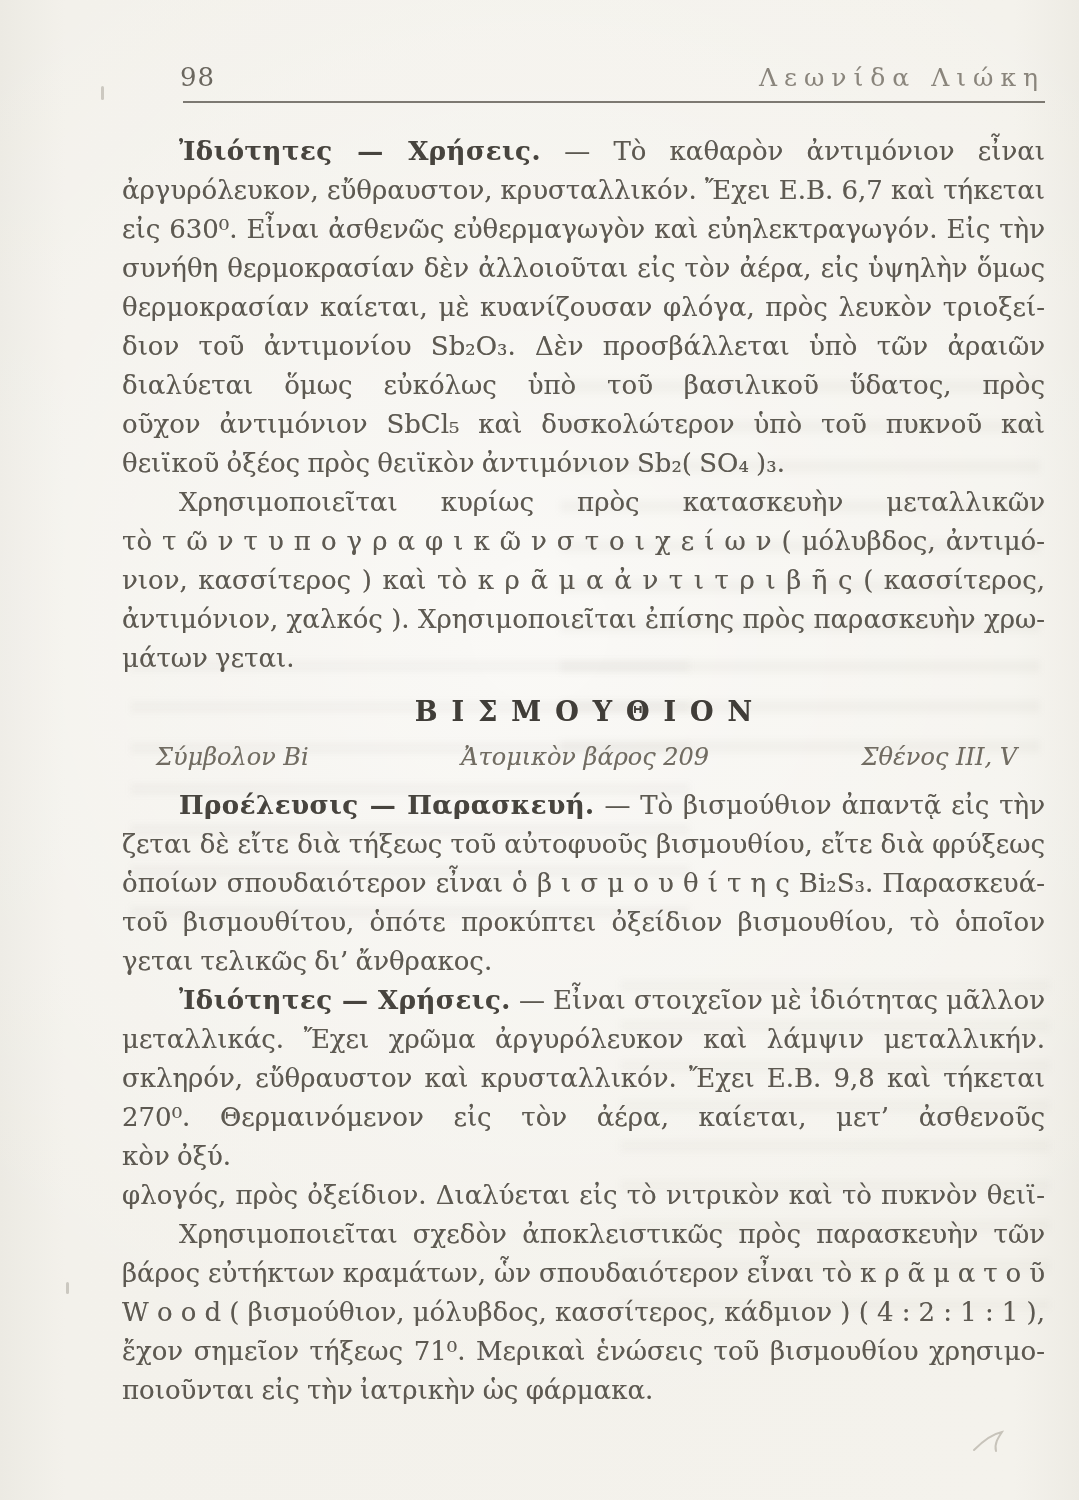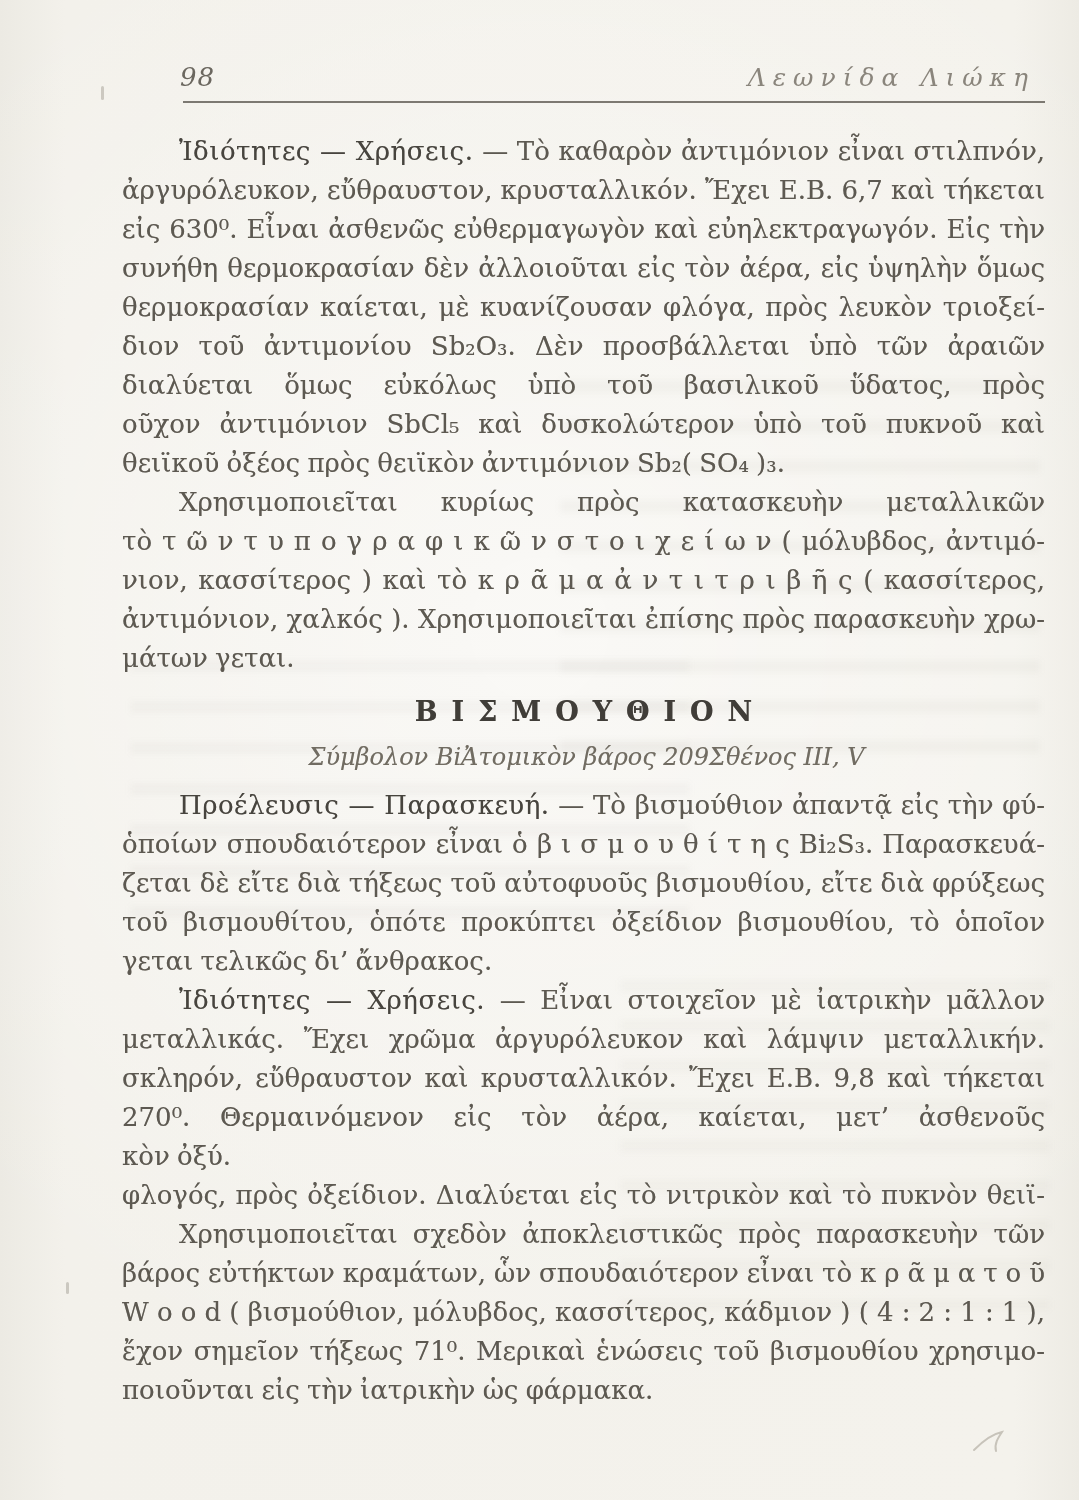--- a/index.html
+++ b/index.html
@@ -8,54 +8,53 @@
     background:
       radial-gradient(ellipse 120% 90% at 50% 42%, rgba(255,255,255,.55) 0%, rgba(255,255,255,0) 60%),
       linear-gradient(90deg, #eceae3 0%, #f3f1eb 6%, #f4f2ec 94%, #edebe4 100%),
       #f2f0ea;
     font-family:"DejaVu Serif","DejaVu Sans",serif;
     color:#5d5951;
   }
   .page{position:absolute;inset:0;}
   
   .pagehead{
-    position:absolute;top:62px;left:122px;right:44px;
+    position:absolute;top:62px;left:122px;right:34px;
     display:flex;justify-content:space-between;align-items:baseline;
     font-size:26px;
-    font-style:italic;
   }
   .pagenum{margin-left:58px;color:#6b675f;letter-spacing:1px;}
   .runtitle{color:#8a857c;letter-spacing:7px;font-size:25px;}
   .rule{
     position:absolute;top:101px;left:183px;right:34px;height:0;
     border-top:2px solid rgba(84,80,72,.75);
   }
   
   .content{position:absolute;top:132px;left:122px;right:34px;}
   .para{margin:0;padding:0;}
   .ln{
     display:block;height:39px;line-height:39px;overflow:hidden;
     font-size:26px;word-spacing:-1px;
     text-align:justify;text-align-last:justify;
     color:#5d5951;text-shadow:0 0 .6px rgba(93,89,81,.45);
   }
   .ln.in{text-indent:57px;}
   .ln.end{text-align-last:left;}
-  .lead{font-weight:normal;color:#47443e;letter-spacing:.5px;}
+  .lead{font-weight:bold;color:#47443e;letter-spacing:.5px;}
   
   .chapter{
     height:40px;line-height:40px;margin:14px 0 8px 0;
     text-align:right;text-align-last:center;
     font-weight:bold;font-size:27px;letter-spacing:14px;
     color:#403d38;text-indent:14px;text-shadow:0 0 .5px rgba(64,61,56,.5);
   }
   
   .inforow{
     height:34px;line-height:34px;margin:0 28px 12px 34px;
-    display:flex;justify-content:center;
+    display:flex;justify-content:space-between;
     font-style:italic;font-size:24px;color:#716c62;
     text-shadow:0 0 .5px rgba(113,108,98,.4);
   }
   
   .ghost{position:absolute;pointer-events:none;filter:blur(3px);}
   .g1{left:560px;top:380px;width:480px;height:400px;
       background:repeating-linear-gradient(180deg, rgba(118,112,100,.045) 0 13px, rgba(118,112,100,0) 13px 40px);}
   .g2{left:130px;top:660px;width:560px;height:260px;
       background:repeating-linear-gradient(180deg, rgba(118,112,100,.04) 0 12px, rgba(118,112,100,0) 12px 41px);}
   .g3{left:620px;top:980px;width:430px;height:330px;
@@ -107,28 +106,28 @@
     <div class="chapter">ΒΙΣΜΟΥΘΙΟΝ</div>
 
     <div class="inforow">
       <span>Σύμβολον Bi</span>
       <span>Ἀτομικὸν βάρος 209</span>
       <span>Σθένος III, V</span>
     </div>
 
     <p class="para">
       <span class="ln in"><b class="lead">Προέλευσις — Παρασκευή.</b> <span>— Τὸ βισμούθιον ἀπαντᾷ εἰς τὴν φύ-</span></span>
+      <span class="ln">ζεται δὲ εἴτε διὰ τήξεως τοῦ αὐτοφυοῦς βισμουθίου, εἴτε διὰ φρύξεως</span>
       <span class="ln">ὁποίων σπουδαιότερον εἶναι ὁ  β ι σ μ ο υ θ ί τ η ς  Bi₂S₃. Παρασκευά-</span>
-      <span class="ln">ζεται δὲ εἴτε διὰ τήξεως τοῦ αὐτοφυοῦς βισμουθίου, εἴτε διὰ φρύξεως</span>
       <span class="ln">τοῦ βισμουθίτου, ὁπότε προκύπτει ὀξείδιον βισμουθίου, τὸ ὁποῖον ἀνά-</span>
       <span class="ln end">γεται τελικῶς δι’ ἄνθρακος.</span>
     </p>
 
     <p class="para">
-      <span class="ln in"><b class="lead">Ἰδιότητες — Χρήσεις.</b> <span>— Εἶναι στοιχεῖον μὲ ἰατρικὴν μᾶλλον</span></span>
+      <span class="ln in"><b class="lead">Ἰδιότητες — Χρήσεις.</b> <span>— Εἶναι στοιχεῖον μὲ ἰδιότητας μᾶλλον</span></span>
       <span class="ln">μεταλλικάς. Ἔχει χρῶμα ἀργυρόλευκον καὶ λάμψιν μεταλλικήν. Εἶναι</span>
       <span class="ln">σκληρόν, εὔθραυστον καὶ κρυσταλλικόν. Ἔχει Ε.Β. 9,8 καὶ τήκεται εἰς</span>
       <span class="ln">270⁰. Θερμαινόμενον εἰς τὸν ἀέρα, καίεται, μετ’ ἀσθενοῦς λευκοκυάνου</span>
       <span class="ln end">κὸν ὀξύ.</span>
       <span class="ln">φλογός, πρὸς ὀξείδιον. Διαλύεται εἰς τὸ νιτρικὸν καὶ τὸ πυκνὸν θειϊ-</span>
     </p>
 
     <p class="para">
       <span class="ln in">Χρησιμοποιεῖται σχεδὸν ἀποκλειστικῶς πρὸς παρασκευὴν τῶν λεγο-</span>
       <span class="ln">βάρος εὐτήκτων κραμάτων, ὧν σπουδαιότερον εἶναι τὸ  κ ρ ᾶ μ α  τ ο ῦ</span>

